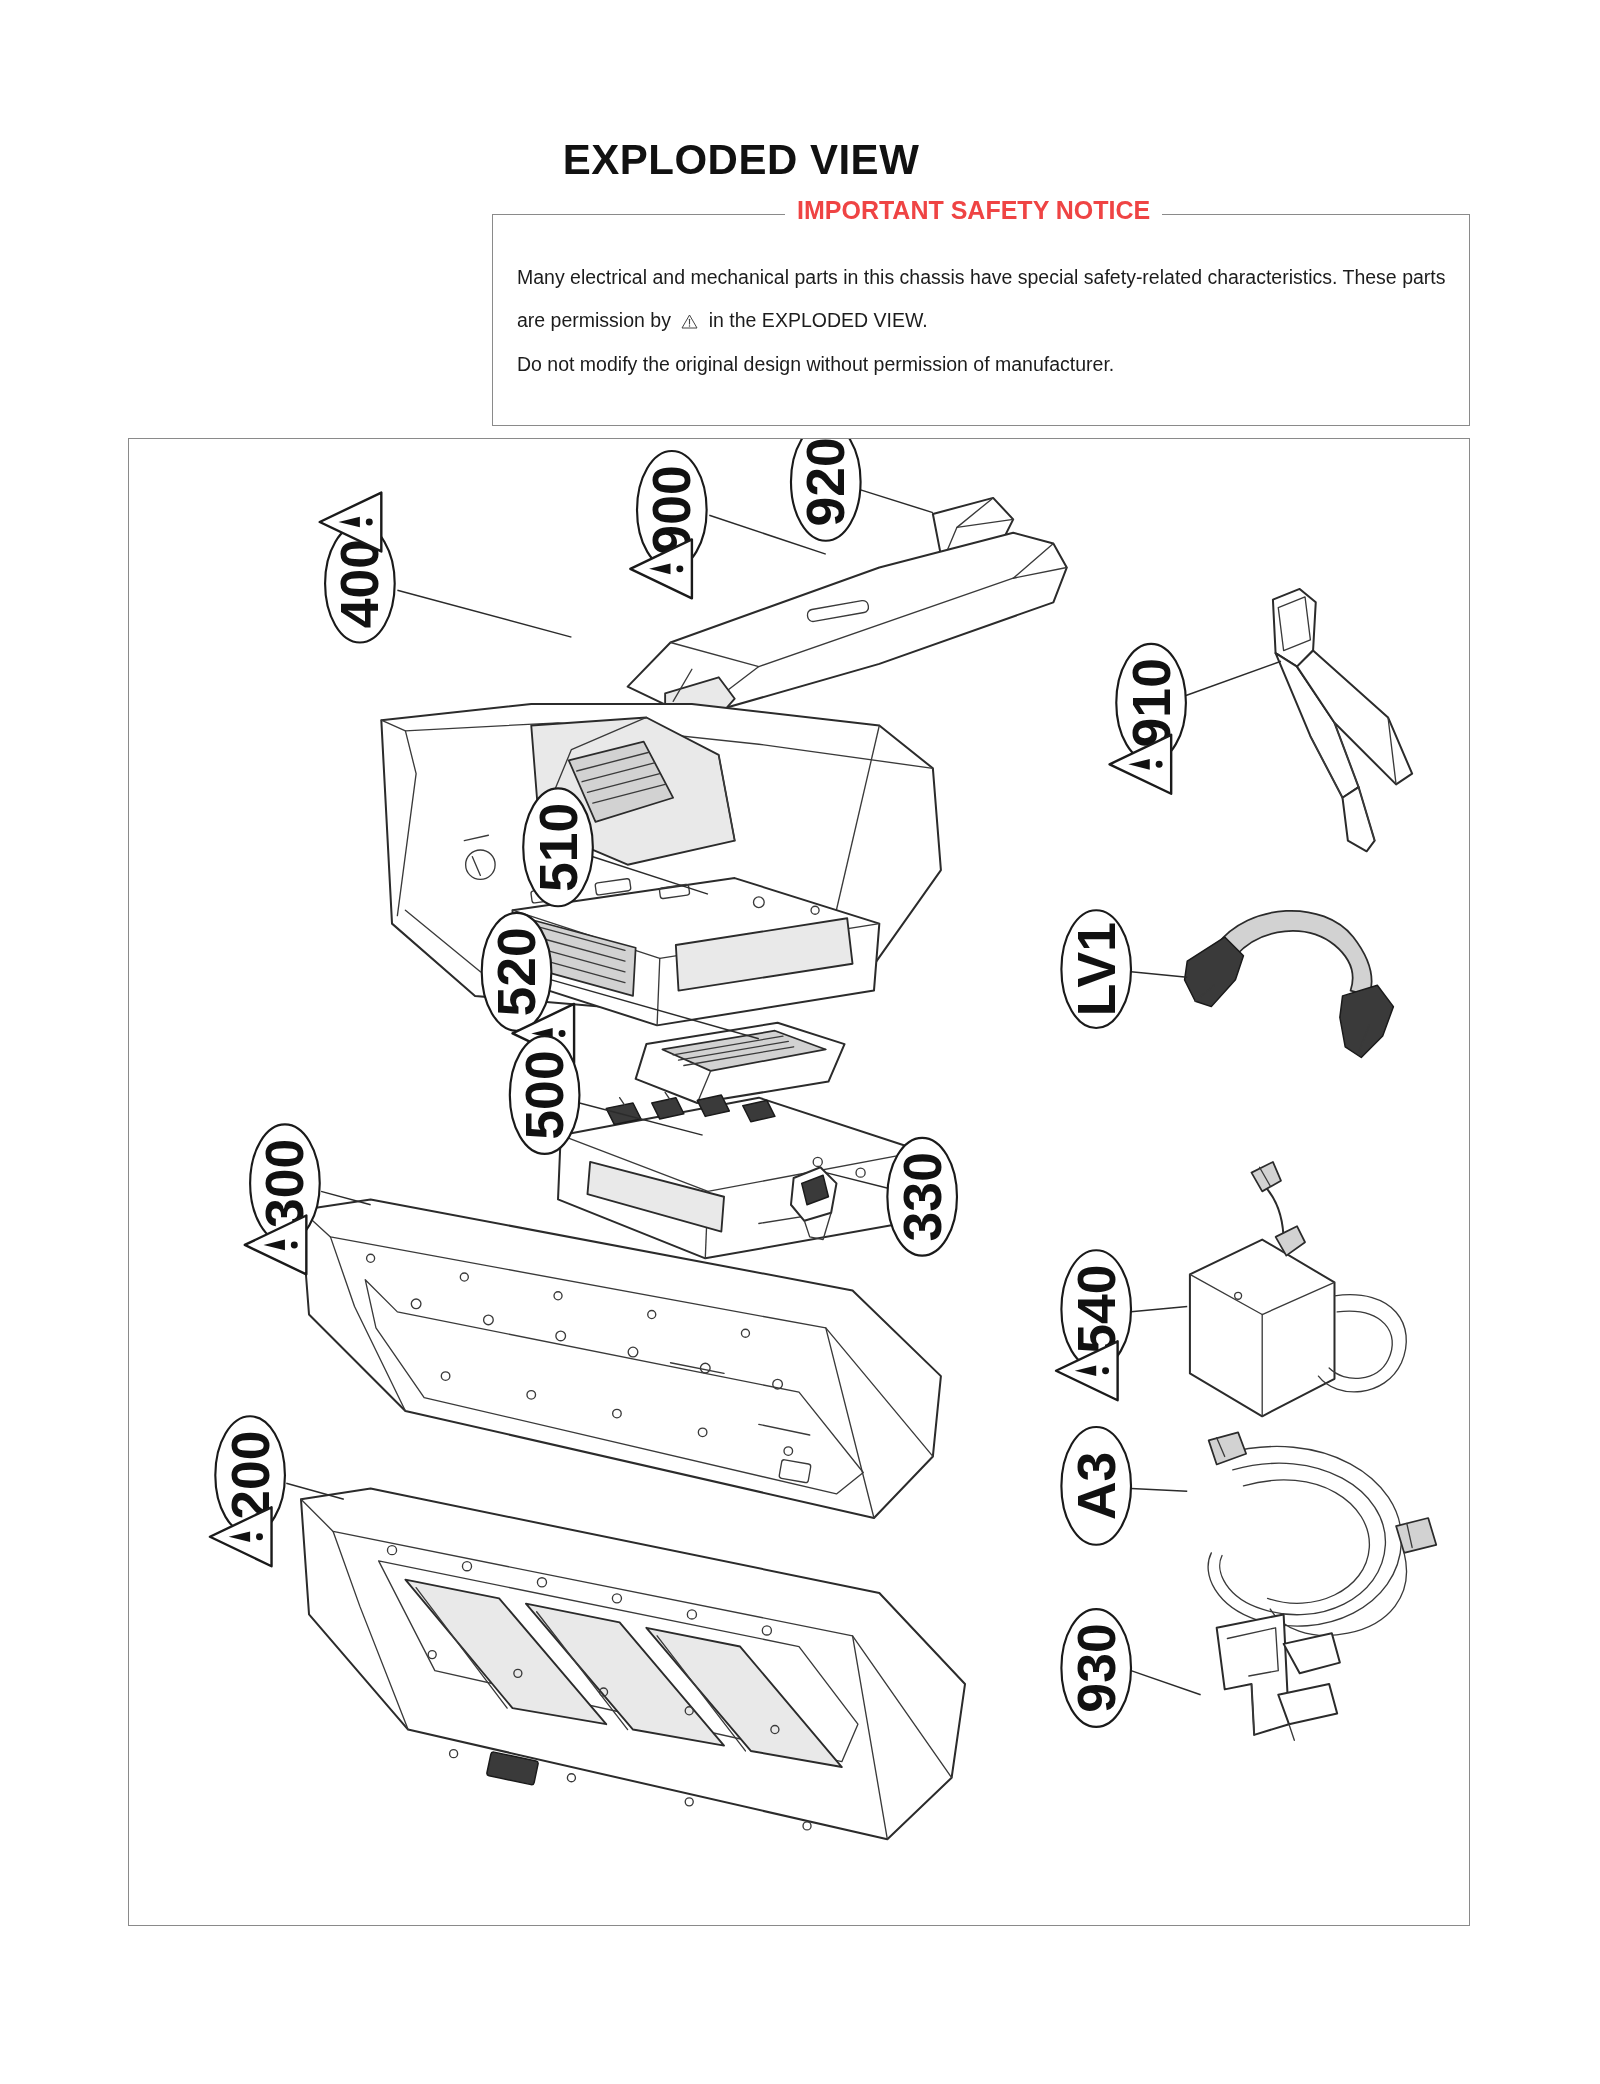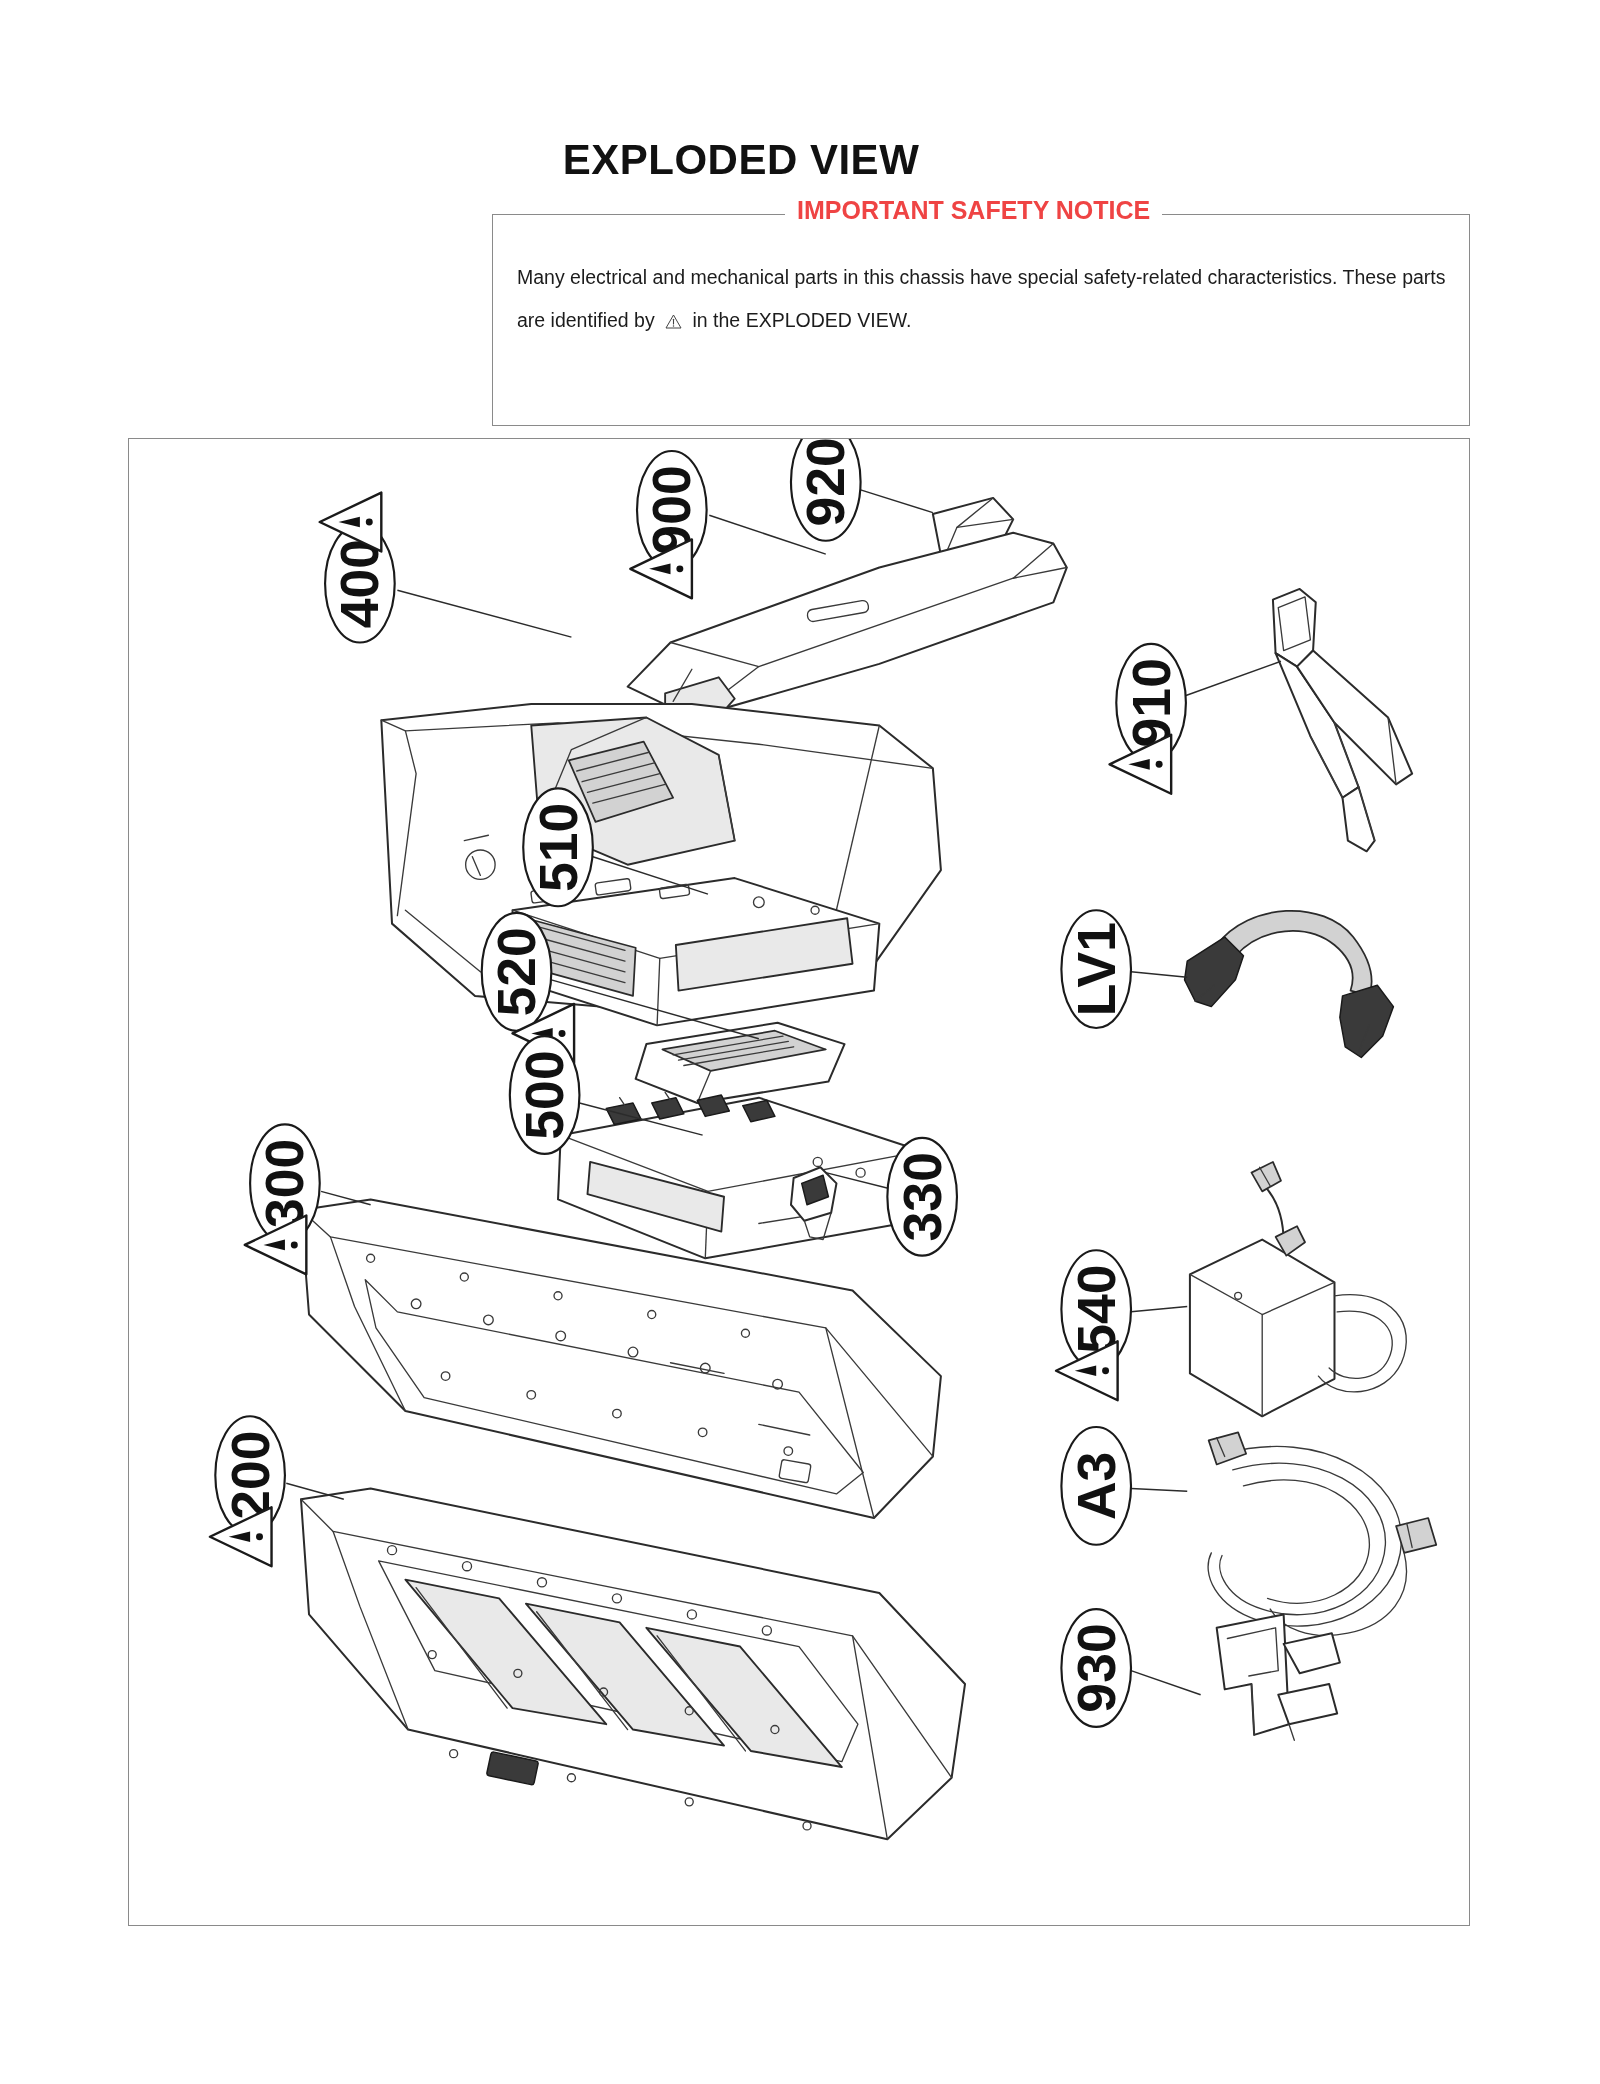--- a/index.html
+++ b/index.html
@@ -50,30 +50,31 @@
 <div class="page">
 
   <div id="page-title">EXPLODED VIEW</div>
 
   <div id="safety-box"></div>
   <div id="safety-legend">IMPORTANT SAFETY NOTICE</div>
 
   <div id="safety-body">
     <p>Many electrical and mechanical parts in this chassis have special safety-related characteristics. These parts</p>
     <p>
-      <span>are identified by</span>
+      <span>are permission by</span>
       <span class="inline-warn">
         <svg width="17" height="15" viewBox="0 0 17 15" aria-hidden="true">
           <path d="M8.5 1 L16 14 L1 14 Z" fill="none" stroke="#444" stroke-width="1"></path>
           <path d="M8.5 5.3 L8.5 10" stroke="#444" stroke-width="1.1" stroke-linecap="round"></path>
           <circle cx="8.5" cy="11.9" r="0.75" fill="#444"></circle>
         </svg>
       </span>
       <span>in the  EXPLODED VIEW.</span>
     </p>
+    <p>Do not modify the original design without permission of manufacturer.</p>
   </div>
 
   <div id="diagram-frame">
     <div id="diagram-canvas">
       <svg viewBox="0 0 1000 1110" preserveAspectRatio="xMidYMid meet">
         <defs>
           <style>
             .ln{fill:none;stroke:#2b2b2b;stroke-width:1.5;stroke-linejoin:round;stroke-linecap:round;}
             .lnt{fill:none;stroke:#3a3a3a;stroke-width:1;stroke-linejoin:round;stroke-linecap:round;}
             .fillw{fill:#ffffff;stroke:#2b2b2b;stroke-width:1.5;stroke-linejoin:round;}

